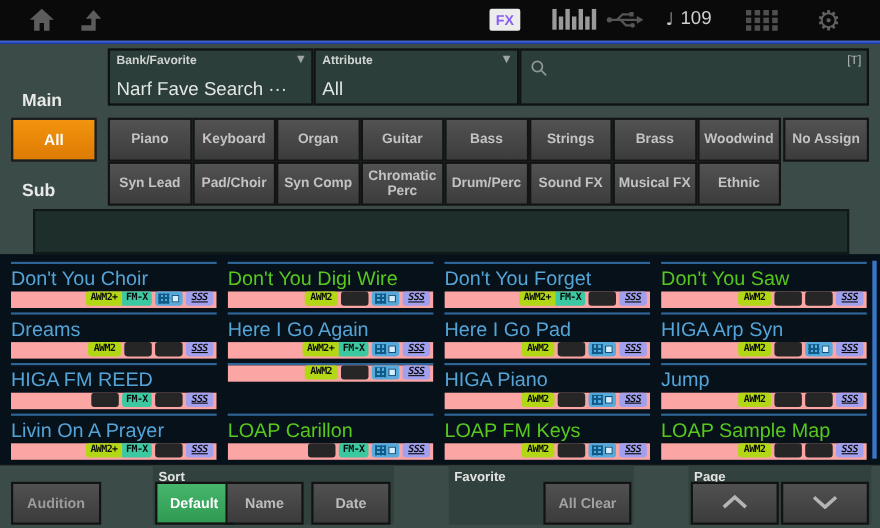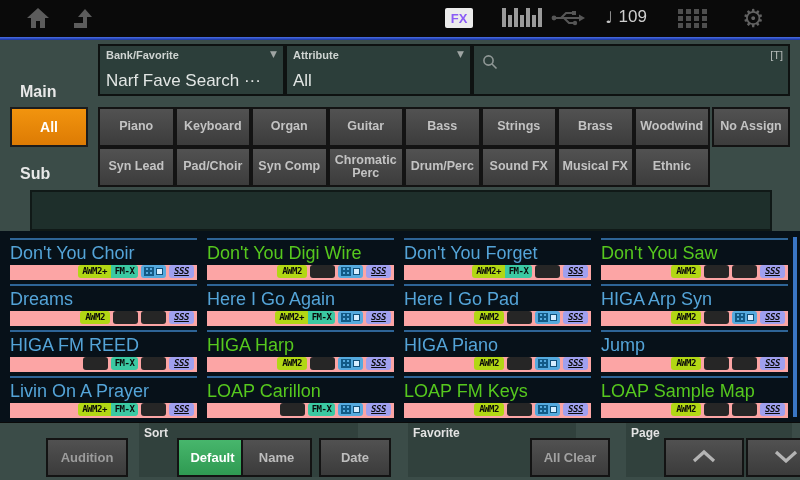--- a/index.html
+++ b/index.html
@@ -63,21 +63,21 @@
   .badge.kbd .kbar{width:7px;height:7px;display:block;background:#d6eeff;border:1px solid #10507a;box-sizing:border-box;}
   .badge.sss{width:25px;background:var(--badge-sss,#a0a0ef);font-style:italic;text-decoration:underline;}
   #list-scrollbar{position:absolute;left:793px;top:237px;width:4px;height:180px;background:#3a76c4;}
   
   #bottombar{position:absolute;left:0;top:422px;width:800px;height:58px;background:#3b4c48;border-top:1px solid #0a0a0a;box-sizing:border-box;}
   .panel{position:absolute;top:0;height:54px;background:#31413d;}
   #sort-panel{left:139px;width:219px;} #favorite-panel{left:408px;width:168px;} #page-panel{left:626px;width:166px;}
   .panel-label{position:absolute;top:3px;left:5px;font-size:12px;font-weight:bold;color:#e3e3e3;}
   .bbtn{position:absolute;top:15px;height:39px;background:linear-gradient(#515151,#3b3b3b);
         border:2px solid #131313;box-sizing:border-box;display:flex;align-items:center;
-        justify-content:center;font-weight:bold;font-size:13px;color:#bdbdbd;margin-left:36px;}
+        justify-content:center;font-weight:bold;font-size:13px;color:#bdbdbd;}
   #audition-btn{left:10px;width:82px;color:#9c9c9c;}
   #sort-default{left:2px;width:71px;text-align:right;} #sort-name{left:66px;width:71px;} #sort-date{left:144px;width:72px;}
   .bbtn.active-green{background:linear-gradient(var(--active-green-hi,#47b66c),#2f9a52);color:#fff;}
   #all-clear-btn{left:86px;width:80px;color:#a2a2a2;}
   #page-up-btn{left:2px;width:80px;} #page-down-btn{left:84px;width:80px;}
 </style>
 </head>
 <body>
 
 <div id="screen">
@@ -282,21 +282,20 @@
       <div class="perf-cell">
         <div class="perf-name blue">HIGA FM REED</div>
         <div class="badge-bar">
           <span class="badge empty"></span>
           <span class="badge fmx">FM-X</span>
           <span class="badge empty"></span>
           <span class="badge sss">SSS</span>
         </div>
       </div>
       <div class="perf-cell">
-        <div class="perf-name green">HIGA Harp</div>
         <div class="badge-bar">
           <span class="badge awm2">AWM2</span>
           <span class="badge empty"></span>
           <span class="badge kbd">
             <i class="kgrid"></i>
             <i class="kbar"></i>
           </span>
           <span class="badge sss">SSS</span>
         </div>
       </div>

